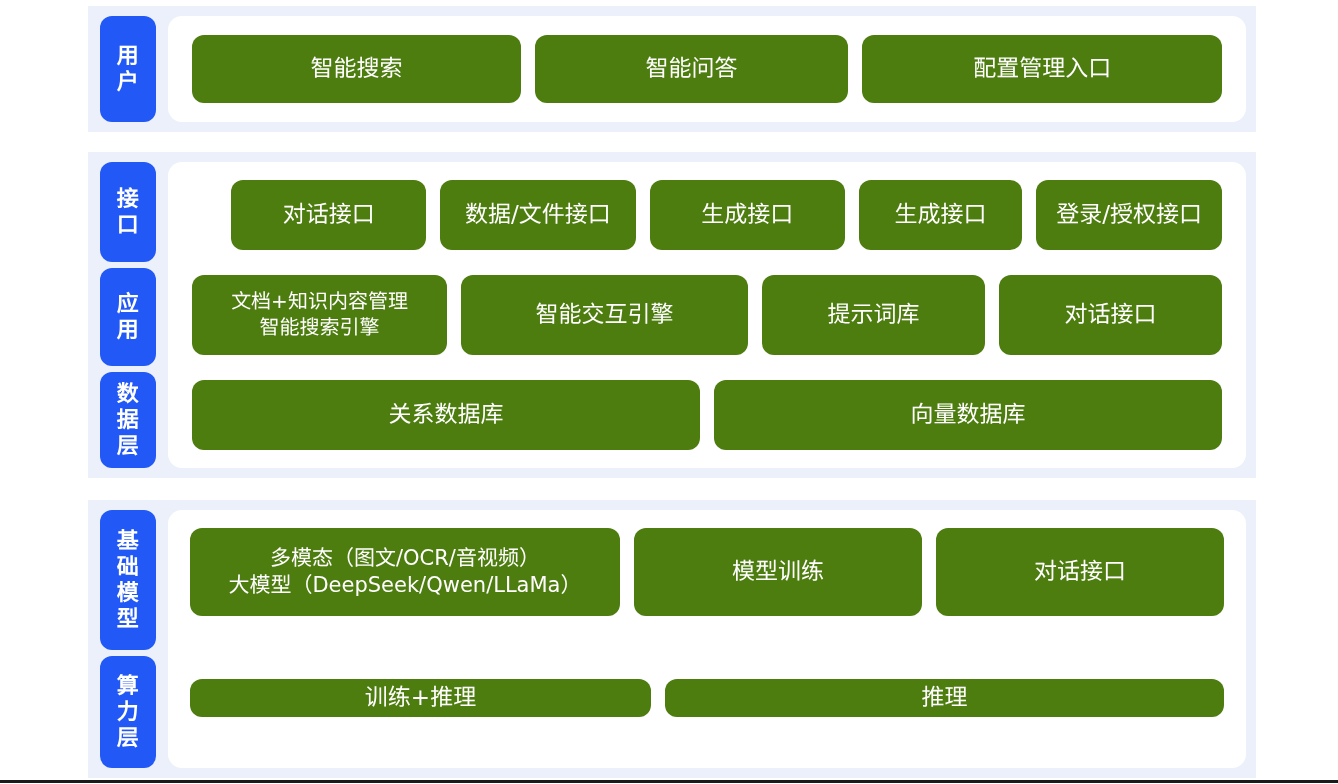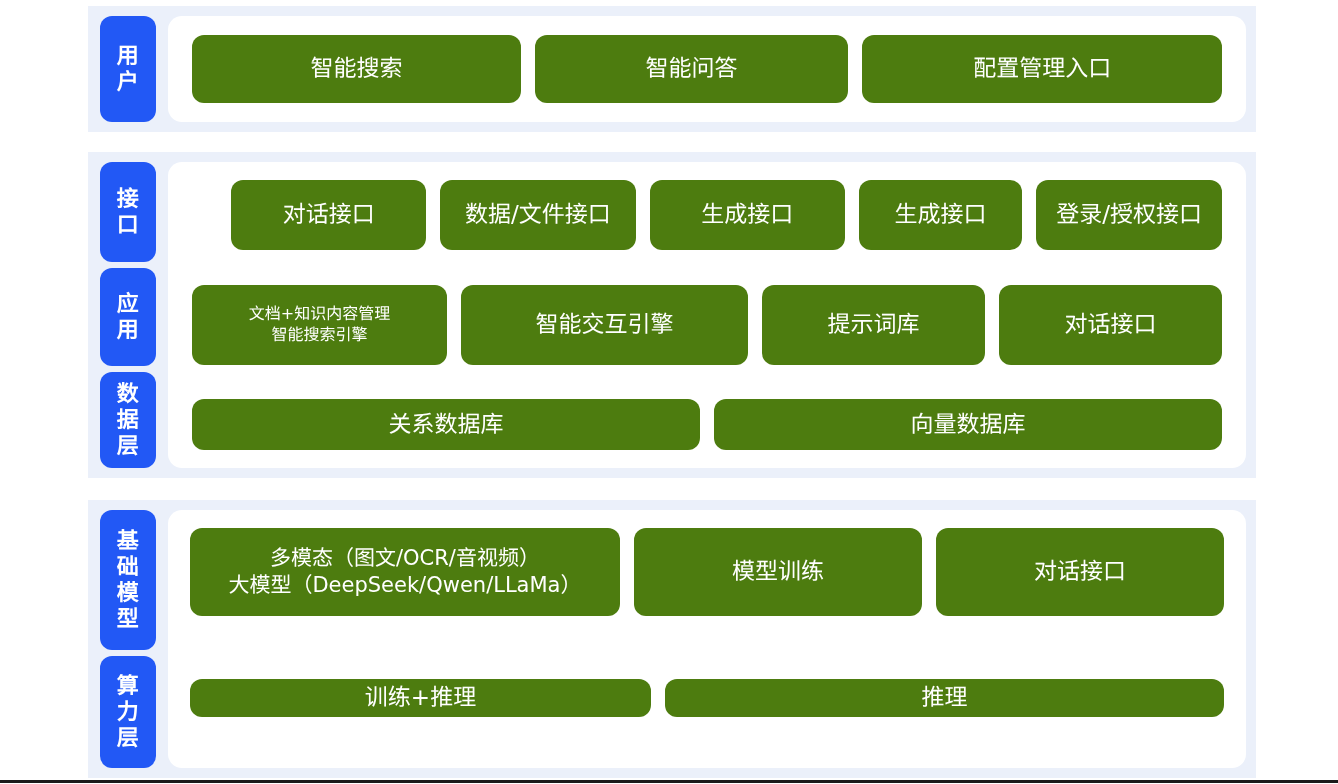--- a/index.html
+++ b/index.html
@@ -92,40 +92,40 @@
   
   .card-row {
     display: flex;
     flex-direction: row;
     gap: 14px;
     align-items: stretch;
   }
   .card-row.user-row   { height: 68px; }
   .card-row.iface-row  { height: 70px; margin-left: 39px; }
   .card-row.app-row    { height: 80px; }
-  .card-row.datal-row  { height: 51px; }
+  .card-row.datal-row  { height: 70px; }
   .card-row.model-row  { height: 88px; }
   .card-row.compute-row{ height: 104px; align-items: center; }
 
   .card {
     background: #4d7c0f;
     color: #ffffff;
     border-radius: 12px;
     display: flex;
     align-items: center;
     justify-content: center;
     text-align: center;
     font-size: 23px;
     font-weight: 400;
     line-height: 1.28;
     box-sizing: border-box;
     padding: 4px 10px;
     white-space: pre-line;
   }
-  .card.two-line { font-size: 16px; }
+  .card.two-line { font-size: 20px; }
   .card.small-txt { font-size: 21px; }
 
   
   .w-1   { flex: 1 1 0; }
   .w-104 { flex: 1.04 1 0; }
   .w-110 { flex: 1.10 1 0; }
   .w-115 { flex: 1.15 1 0; }
   .w-125 { flex: 1.25 1 0; }
   .w-130 { flex: 1.30 1 0; }
   .w-085 { flex: 0.85 1 0; }

